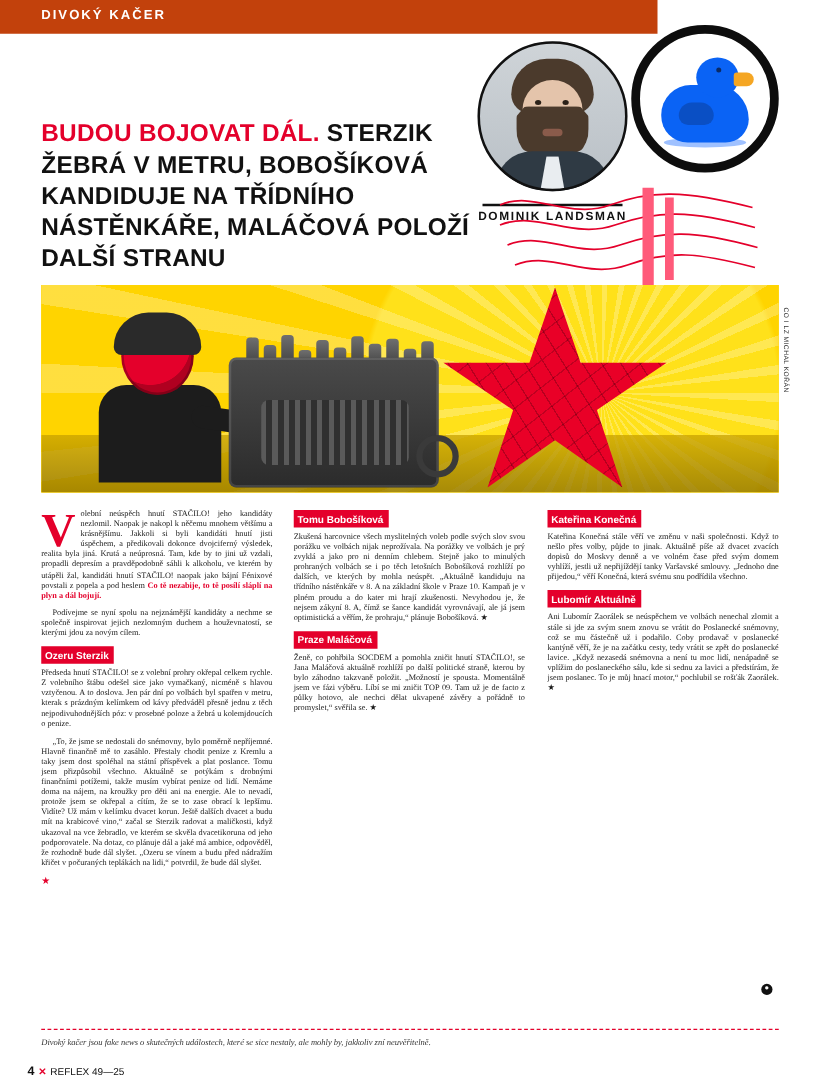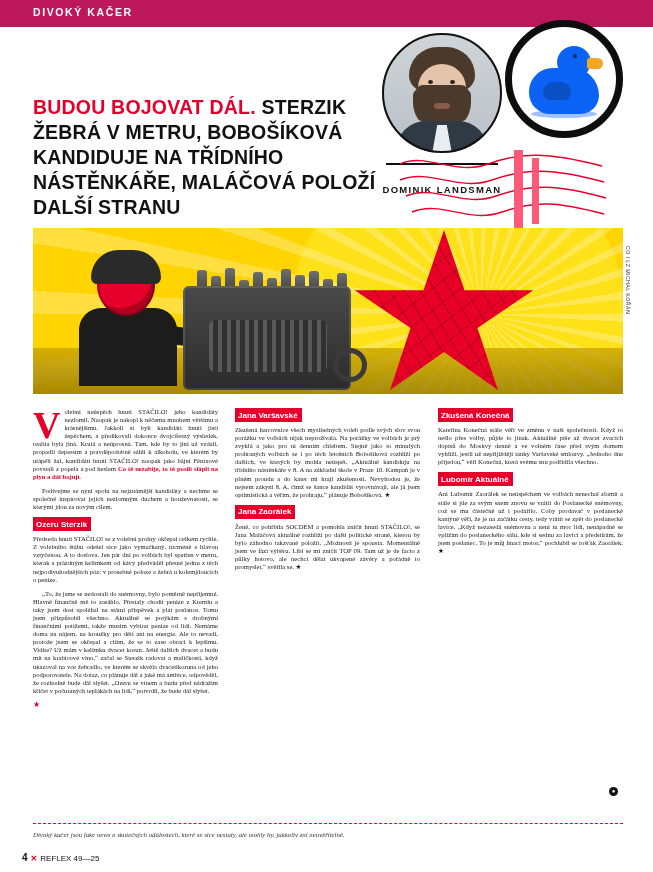--- a/index.html
+++ b/index.html
@@ -7,22 +7,22 @@
   body {
     width: 653px; height: 872px;
     background: #ffffff;
     font-family: "Liberation Serif", serif;
     position: relative;
     overflow: hidden;
   }
 
   
   .topbar {
-    position:absolute; left:0; top:0; width:653px; height:27px;
-    background:#be185d;
+    position:absolute; left:0; top:0; width:526px; height:27px;
+    background:#c2410c;
   }
   .topbar .kicker {
     position:absolute; left:33px; top:6px;
     font-family:"Liberation Sans", sans-serif;
     font-weight:bold; font-size:10.5px; letter-spacing:1.6px;
     color:#ffffff;
   }
 
   
   .headline {
@@ -76,21 +76,21 @@
   }
   .portrait-ring {
     position:absolute; left:0; top:0; width:120px; height:120px;
     border-radius:50%; border:2px solid #111; pointer-events:none;
   }
   .name-tag {
     position:absolute; left:378px; top:168px; width:128px;
     text-align:center;
     font-family:"Liberation Sans", sans-serif;
     font-weight:bold; font-size:9.5px; line-height:12px;
-    letter-spacing:1.3px; color:#111;margin-top:16px;
+    letter-spacing:1.3px; color:#111;
   }
   .name-line {
     position:absolute; left:386px; top:163px; width:112px; height:1.5px; background:#111;
   }
 
   
   .duck-wrap { position:absolute; left:505px; top:20px; width:118px; height:118px; }
   .duck-ring {
     position:absolute; inset:0; border-radius:50%;
     border:7px solid #0d0d0d; background:#ffffff;
@@ -349,41 +349,41 @@
     </p>
     <p class="ind">Podívejme se nyní spolu na nejznámější kandidáty a nechme se společně inspirovat jejich nezlomným duchem a houževnatostí, se kterými jdou za novým cílem.</p>
 
     <div class="subhead">Ozeru Sterzik</div>
     <p>Předseda hnutí STAČILO! se z volební prohry okřepal celkem rychle. Z volebního štábu odešel sice jako vymačkaný, nicméně s hlavou vztyčenou. A to doslova. Jen pár dní po volbách byl spatřen v metru, kterak s prázdným kelímkem od kávy předváděl přesně jednu z těch nejpodivuhodnějších póz: v prosebné poloze a žebrá u kolemjdoucích o penize.</p>
     <p class="ind">„To, že jsme se nedostali do snémovny, bylo poměrně nepříjemné. Hlavně finančně mě to zasáhlo. Přestaly chodit penize z Kremlu a taky jsem dost spoléhal na státní příspěvek a plat poslance. Tomu jsem přizpůsobil všechno. Aktuálně se potýkám s drobnými finančními potížemi, takže musím vybírat penize od lidí. Nemáme doma na nájem, na kroužky pro děti ani na energie. Ale to nevadí, protože jsem se okřepal a cítím, že se to zase obrací k lepšímu. Vidíte? Už mám v kelímku dvacet korun. Ještě dalších dvacet a budu mít na krabicové vino,“ začal se Sterzik radovat a maličkosti, když ukazoval na vce žebradlo, ve kterém se skvěla dvacetikoruna od jeho podporovatele. Na dotaz, co plánuje dál a jaké má ambice, odpověděl, že rozhodně bude dál slyšet. „Ozeru se vínem a budu před nádražím křičet v počuraných teplákách na lidi,“ potvrdil, že bude dál slyšet.</p>
     <p><span class="star">★</span></p>
   </div>
 
   <div class="col c2">
-    <div class="subhead">Jana Varšavské</div>
+    <div class="subhead">Tomu Bobošíková</div>
     <p>Zkušená harcovnice všech myslitelných voleb podle svých slov svou porážku ve volbách nijak neprožívala. Na porážky ve volbách je prý zvyklá a jako pro ni denním chlebem. Stejně jako to minulých prohraných volbách se i po těch letošních Bobošíková rozhlíží po dalších, ve kterých by mohla neúspět. „Aktuálně kandiduju na třídního nástěnkáře v 8. A na základní škole v Praze 10. Kampaň je v plném proudu a do kater mi hrají zkušenosti. Nevyhodou je, že nejsem zákyní 8. A, čímž se šance kandidát vyrovnávají, ale já jsem optimistická a věřím, že prohraju,“ plánuje Bobošíková. ★</p>
 
-    <div class="subhead">Jana Zaorálek</div>
+    <div class="subhead">Praze Maláčová</div>
     <p>Ženě, co pohřbila SOCDEM a pomohla zničit hnutí STAČILO!, se Jana Maláčová aktuálně rozhlíží po další politické straně, kterou by bylo záhodno takzvaně položit. „Možností je spousta. Momentálně jsem ve fázi výběru. Líbí se mi zničit TOP 09. Tam už je de facto z půlky hotovo, ale nechci dělat ukvapené závěry a pořádně to promyslet,“ svěřila se. ★</p>
 
     
     
 
     
     
   </div>
 
   <div class="col c3">
     
     
 
     
     
 
-    <div class="subhead">Zkušená Konečná</div>
+    <div class="subhead">Kateřina Konečná</div>
     <p>Kateřina Konečná stále věří ve změnu v naši společnosti. Když to nešlo přes volby, půjde to jinak. Aktuálně píše až dvacet zvacích dopisů do Moskvy denně a ve volném čase před svým domem vyhlíží, jestli už nepřijíždějí tanky Varšavské smlouvy. „Jednoho dne přijedou,“ věří Konečná, která svému snu podřídila všechno.</p>
 
     <div class="subhead">Lubomír Aktuálně</div>
     <p>Ani Lubomír Zaorálek se neúspěchem ve volbách nenechal zlomit a stále si jde za svým snem znovu se vrátit do Poslanecké snémovny, což se mu částečně už i podařilo. Coby prodavač v poslanecké kantýně věří, že je na začátku cesty, tedy vrátit se zpět do poslanecké lavice. „Když nezasedá snémovna a není tu moc lidí, nenápadně se vplížim do poslaneckého sálu, kde si sednu za lavici a předstírám, že jsem poslanec. To je můj hnací motor,“ pochlubil se rošťák Zaorálek. ★</p>
   </div>
 </div>
 
 <div class="end-dot">●</div>
 
 <div class="footer-rule"></div>

